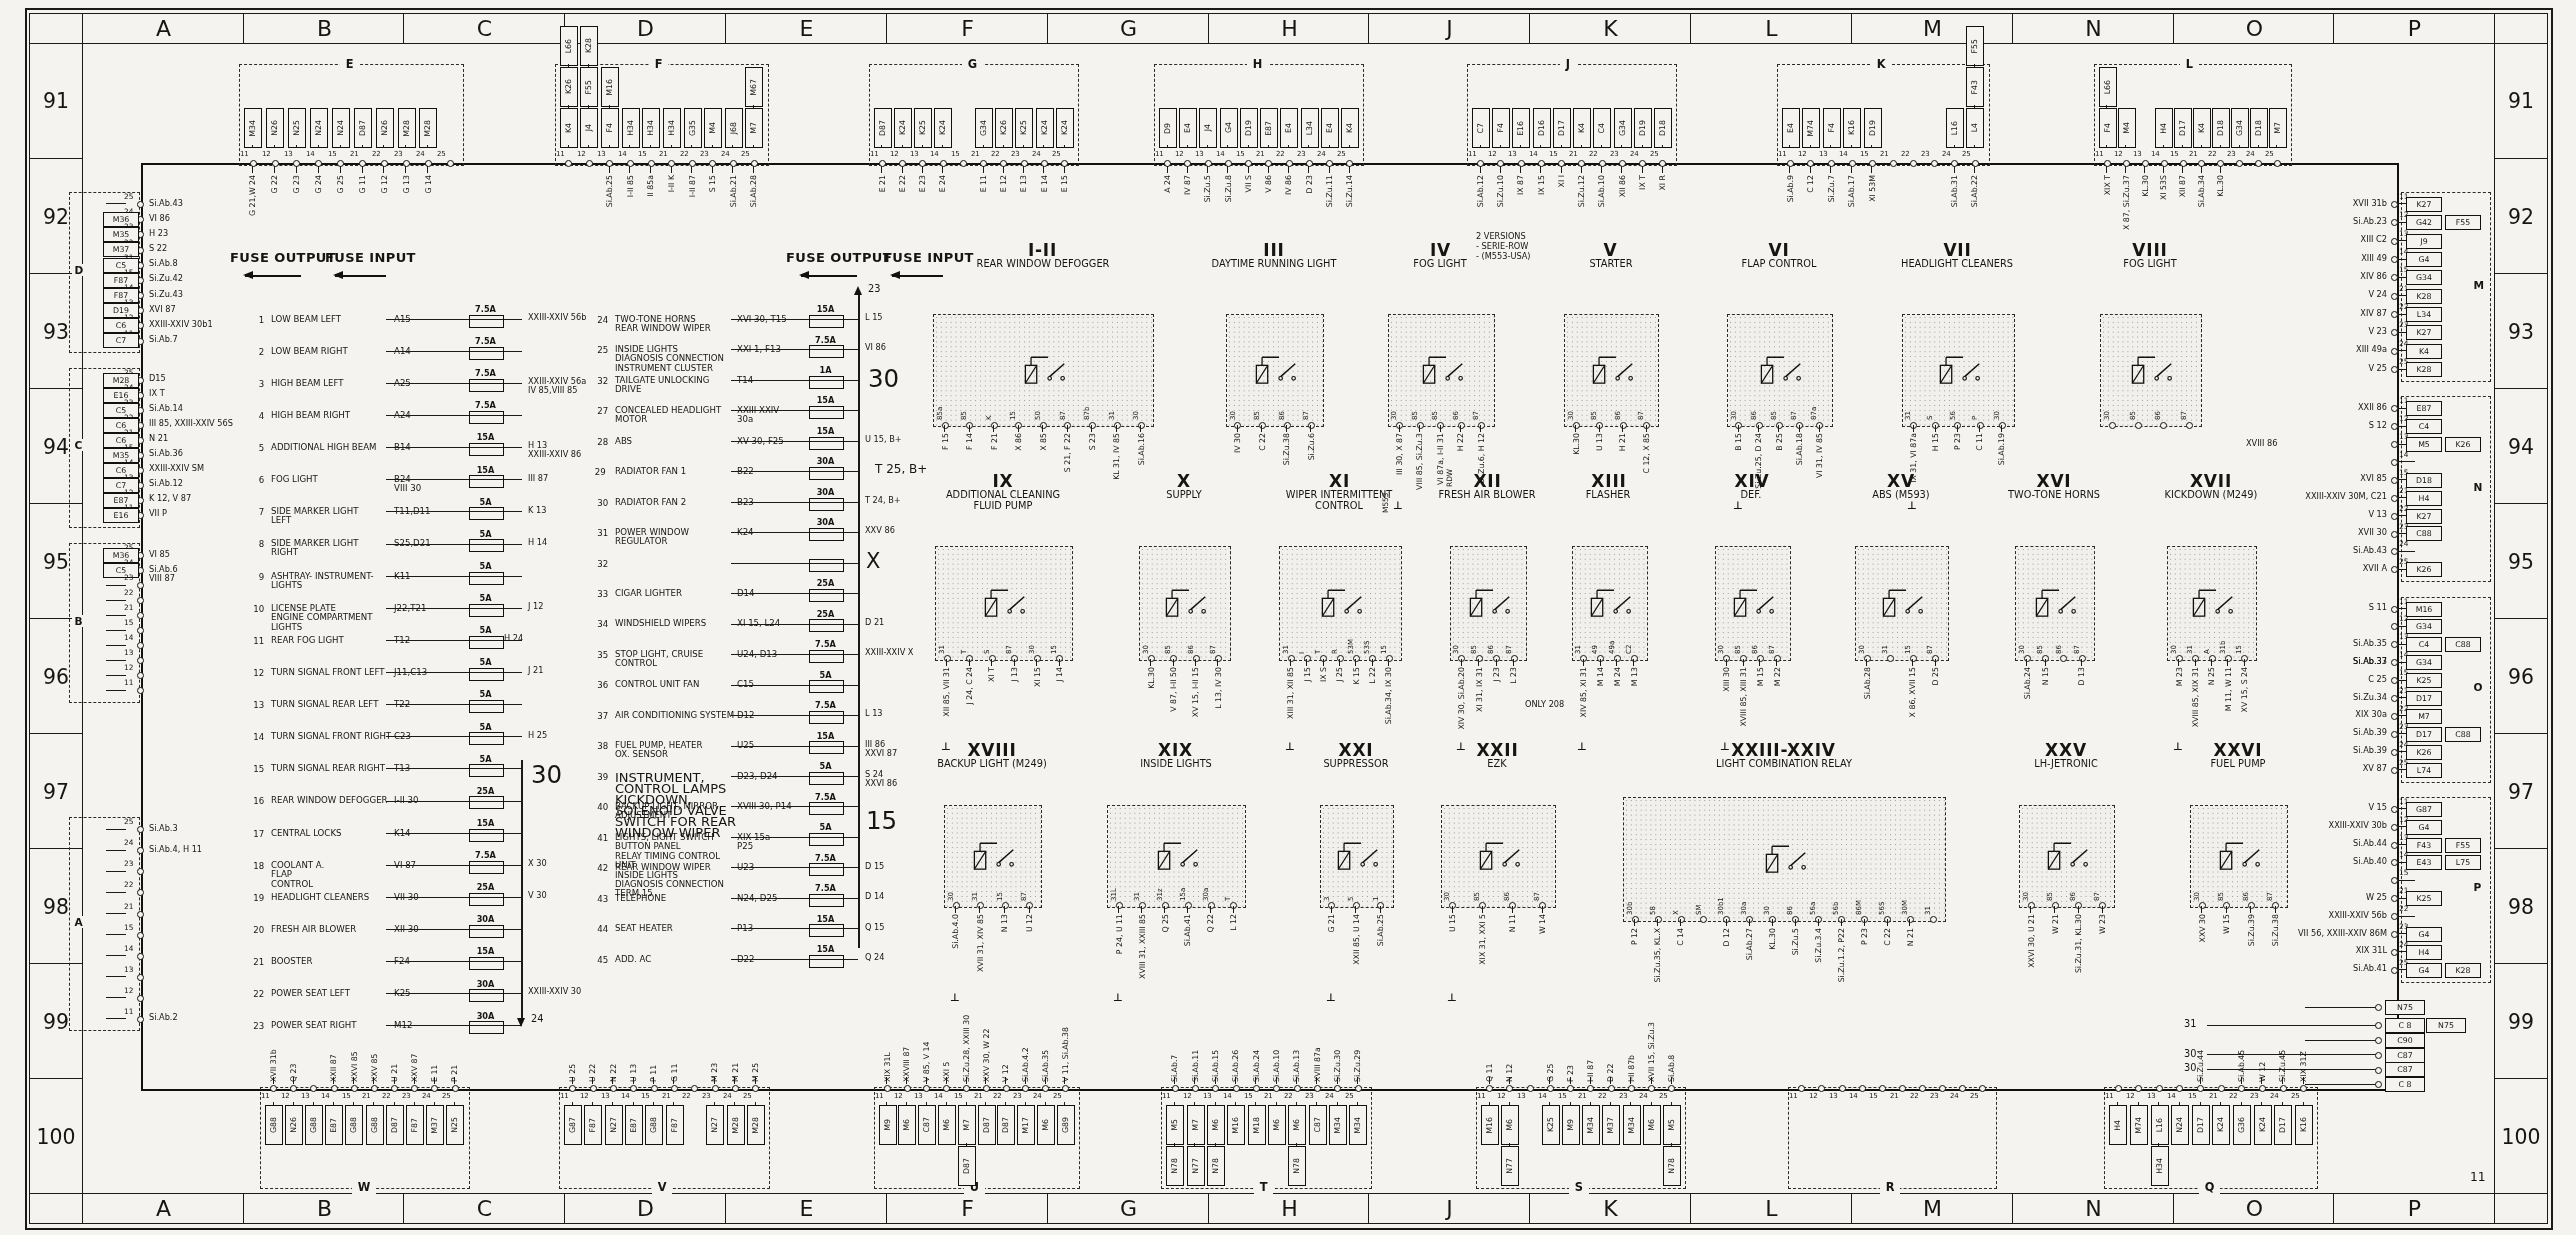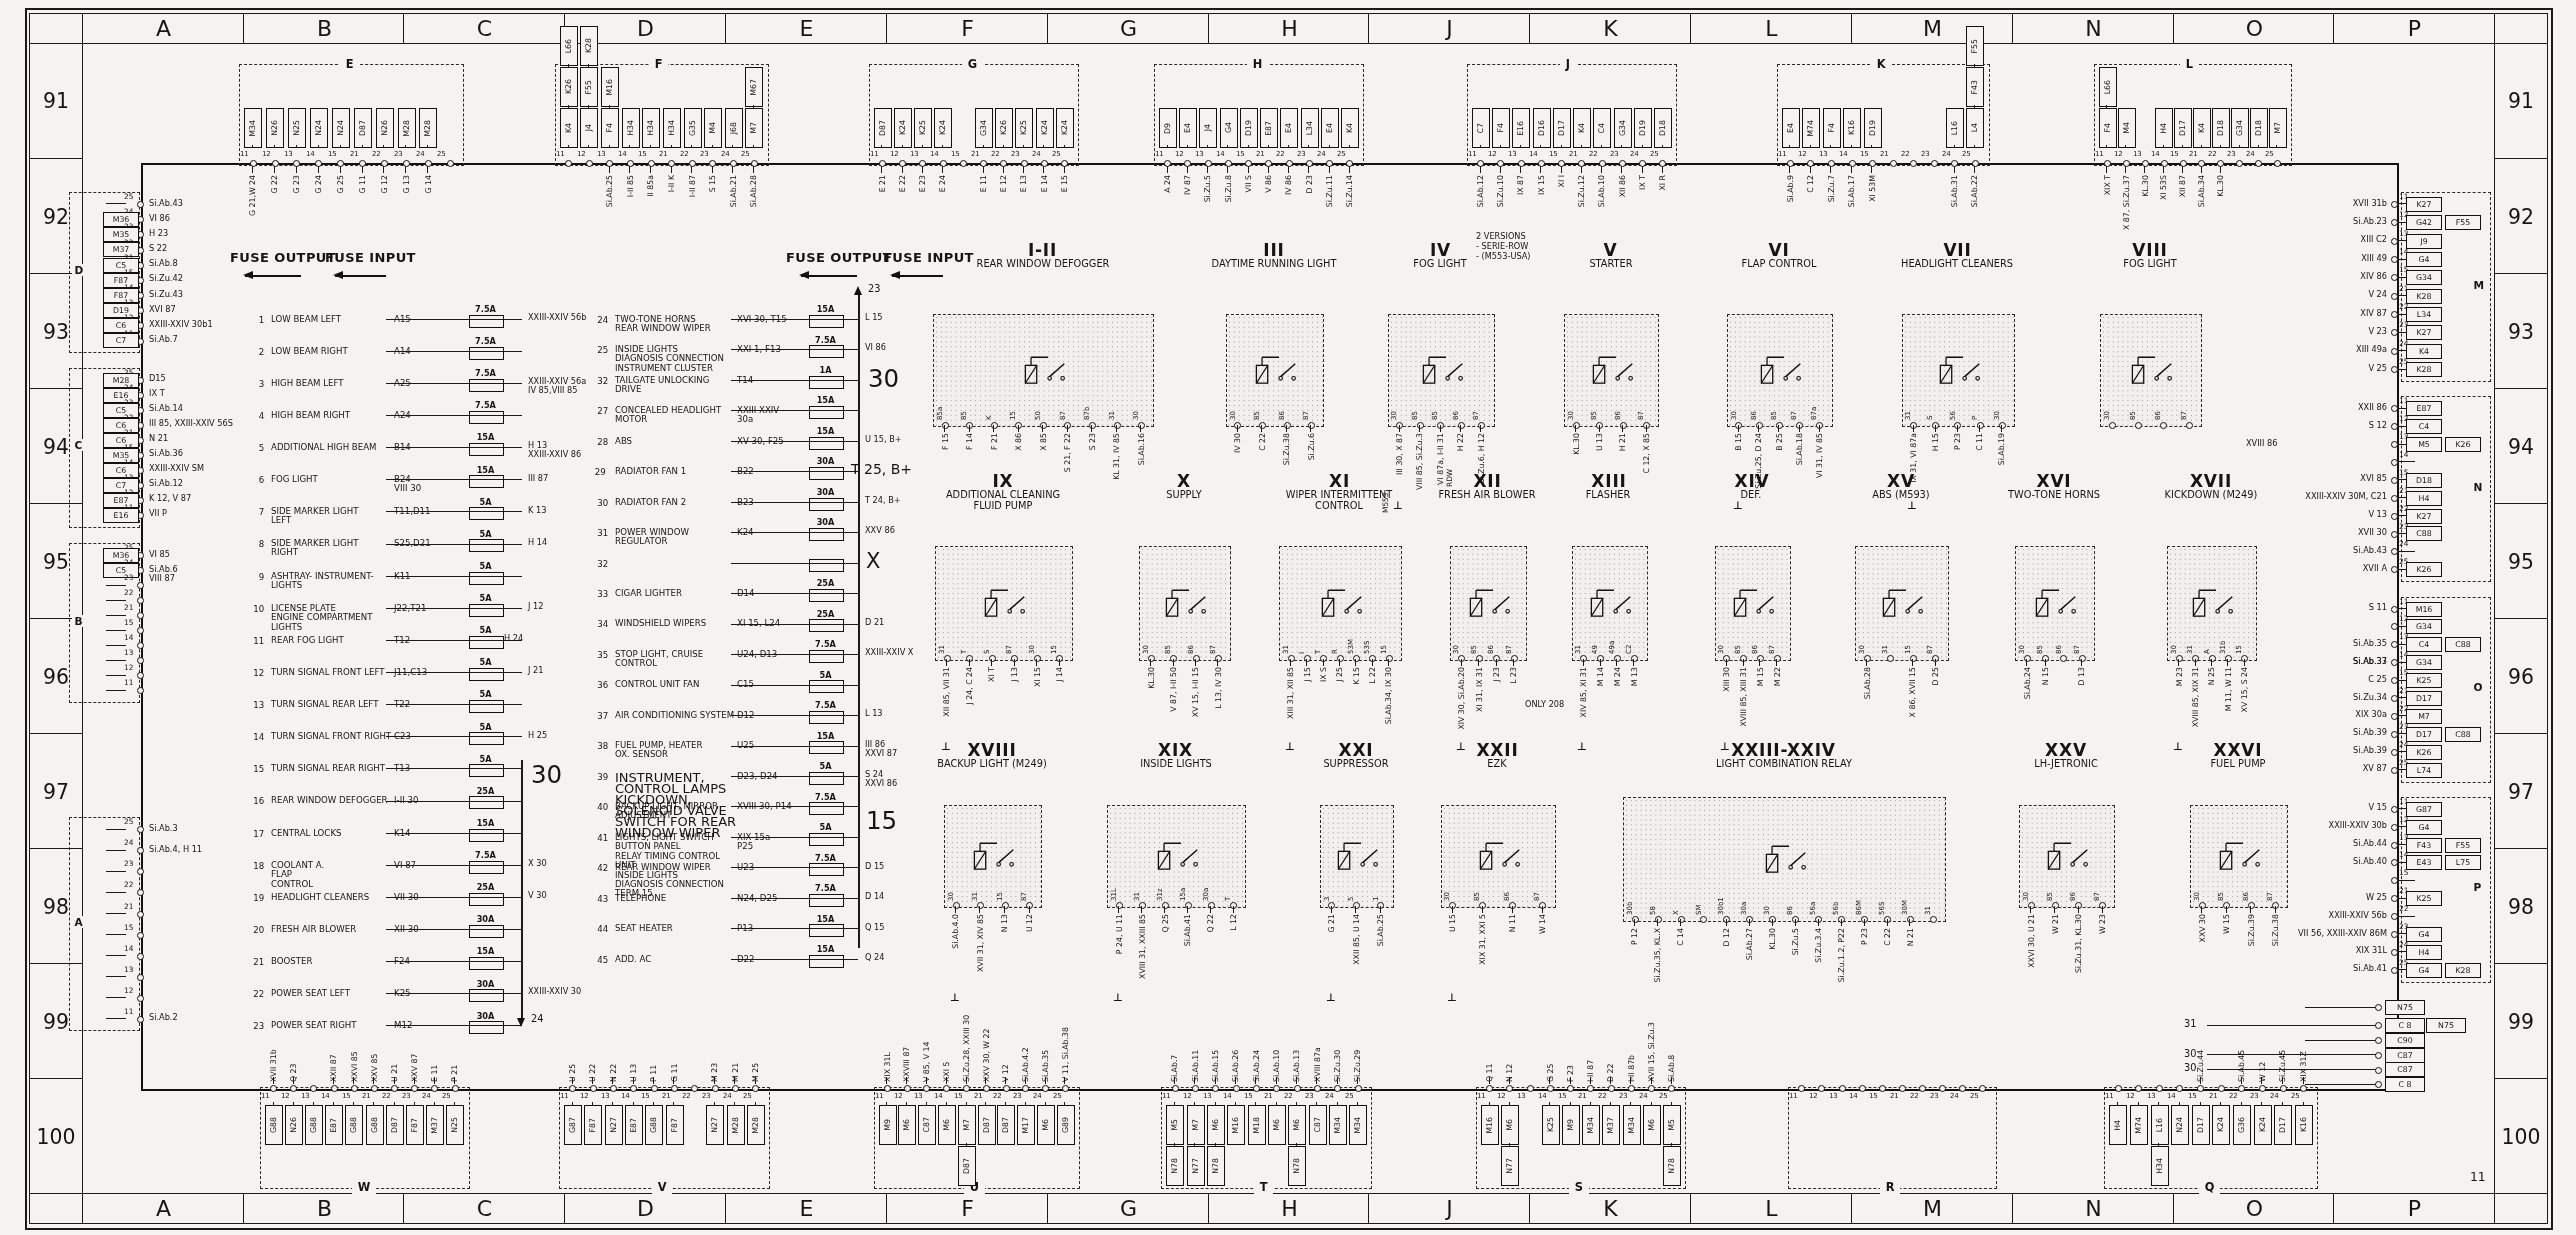--- a/index.html
+++ b/index.html
@@ -304,21 +304,21 @@
     <div class="hline" style="left: 731px; top: 441px; width: 127px;"></div>
     <div class="fuse" style="left: 809px; top: 437px;"></div>
     <div class="t" style="left: 801px; top: 426px; width: 49px; text-align: center; font-size: 8.2px; font-weight: 600;">15A</div>
     <div class="t" style="left: 865px; top: 435px; width: 114px; font-size: 8.2px; line-height: 9px;">U 15, B+</div>
     <div class="t" style="left: 592px; top: 467px; width: 16.3px; text-align: center; font-size: 8.6px;">29</div>
     <div class="t" style="left: 615px; top: 467px; width: 123px; font-size: 8.6px; line-height: 9.4px;">RADIATOR FAN 1</div>
     <div class="t" style="left: 737px; top: 467px; width: 70px; font-size: 8.6px; line-height: 9.4px;">B22</div>
     <div class="hline" style="left: 731px; top: 471px; width: 127px;"></div>
     <div class="fuse" style="left: 809px; top: 467px;"></div>
     <div class="t" style="left: 801px; top: 456px; width: 49px; text-align: center; font-size: 8.2px; font-weight: 600;">30A</div>
-    <div class="t" style="left: 851px; top: 465px; width: 114px; font-size: 14px; line-height: 9px;">T 25, B+</div>
+    <div class="t" style="left: 875px; top: 465px; width: 114px; font-size: 12px; line-height: 9px;">T 25, B+</div>
     <div class="t" style="left: 592px; top: 498px; width: 16.3px; text-align: right; font-size: 8.6px;">30</div>
     <div class="t" style="left: 615px; top: 498px; width: 123px; font-size: 8.6px; line-height: 9.4px;">RADIATOR FAN 2</div>
     <div class="t" style="left: 737px; top: 498px; width: 70px; font-size: 8.6px; line-height: 9.4px;">B23</div>
     <div class="hline" style="left: 731px; top: 502px; width: 127px;"></div>
     <div class="fuse" style="left: 809px; top: 498px;"></div>
     <div class="t" style="left: 801px; top: 487px; width: 49px; text-align: center; font-size: 8.2px; font-weight: 600;">30A</div>
     <div class="t" style="left: 865px; top: 496px; width: 114px; font-size: 8.2px; line-height: 9px;">T 24, B+</div>
     <div class="t" style="left: 592px; top: 528px; width: 16.3px; text-align: right; font-size: 8.6px;">31</div>
     <div class="t" style="left: 615px; top: 528px; width: 123px; font-size: 8.6px; line-height: 9.4px;">POWER WINDOW REGULATOR</div>
     <div class="t" style="left: 737px; top: 528px; width: 70px; font-size: 8.6px; line-height: 9.4px;">K24</div>

